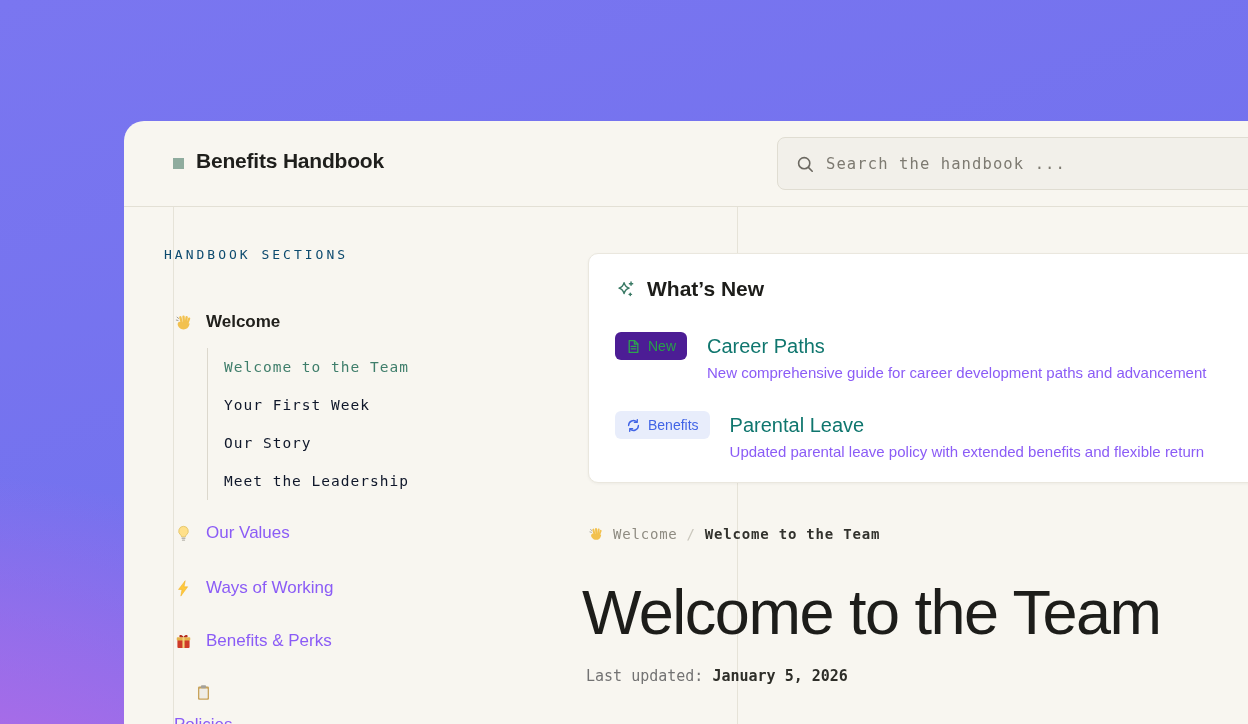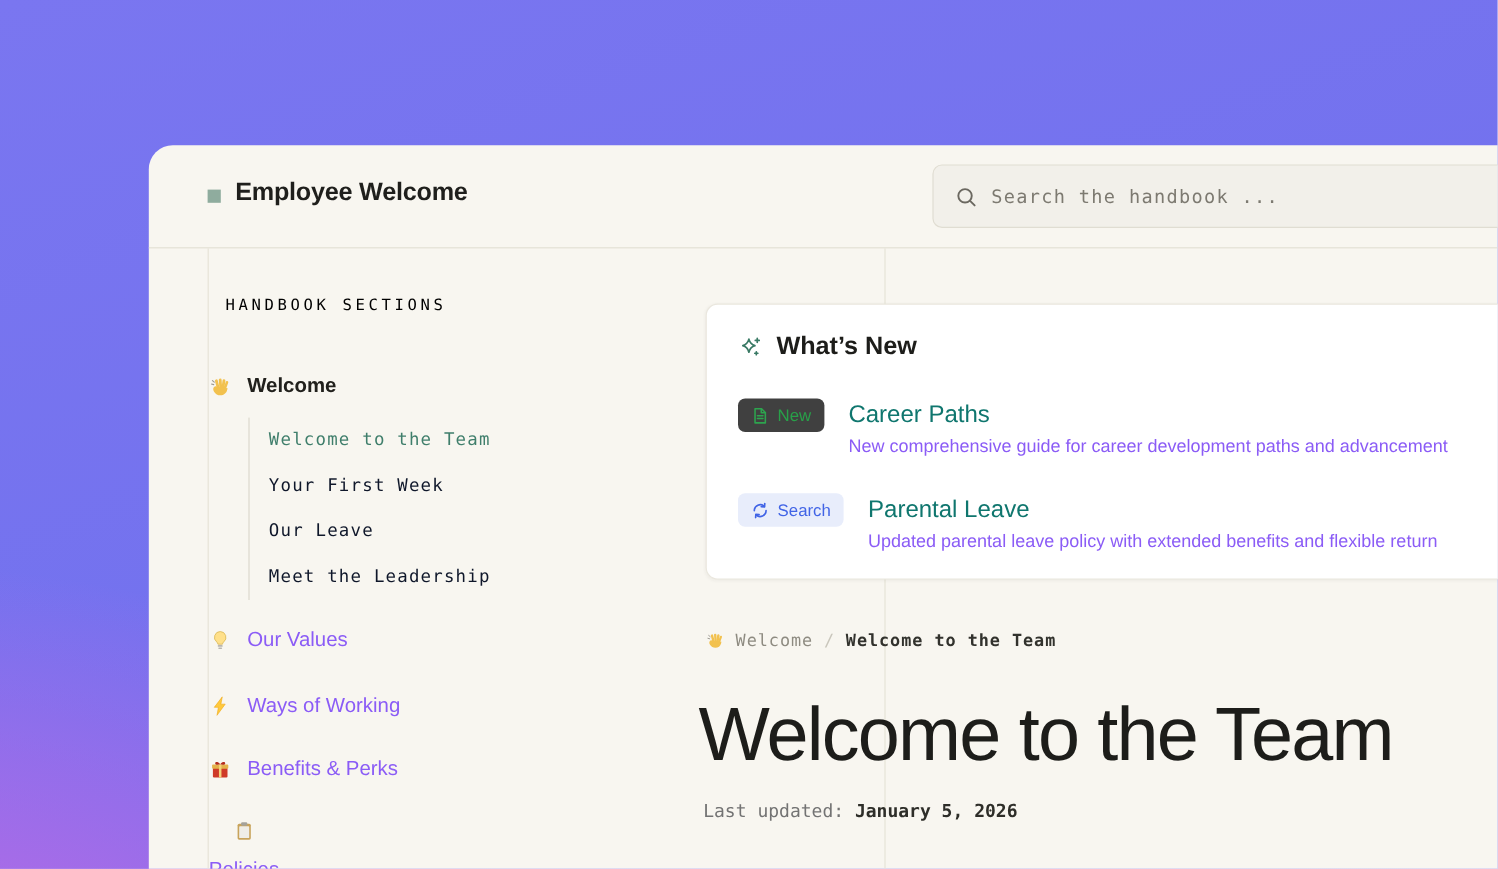--- a/index.html
+++ b/index.html
@@ -45,22 +45,22 @@
   }
   .search-input::placeholder { color:#7d7a71; opacity:1; }
 
   
   .vline { position:absolute; top:86px; bottom:0; width:1px; background:#e6e3d8; z-index:1; }
   .vline.v1 { left:49px; }
   .vline.v2 { left:613px; }
 
   
   .sb-heading {
-    position:absolute; left:64px; top:126px; z-index:2;
-    font-size:13px; letter-spacing:3px; color:#000000;
+    position:absolute; left:40px; top:126px; z-index:2;
+    font-size:13px; letter-spacing:3px; color:#0c4a6e;
   }
   .sb-row {
     position:absolute; left:50px; z-index:2; display:flex; align-items:center; gap:13px;
     height:24px; font-size:17px; color:#8b5cf6; cursor:pointer; white-space:nowrap;
   }
   .sb-row.active { color:#21201c; font-weight:600; }
   .sb-row .ico { width:19px; height:19px; display:inline-flex; }
   .sb-sublist {
     position:absolute; left:83px; top:227px; z-index:2;
     border-left:1px solid #dcd8cd;
@@ -79,21 +79,21 @@
     padding:23px 26px;
   }
   .wn-header { display:flex; align-items:center; gap:11px; margin-bottom:31px; }
   .wn-title { font-size:21px; font-weight:700; color:#1d1d1a; }
   .wn-row { display:flex; align-items:flex-start; gap:20px; }
   .wn-row + .wn-row { margin-top:30px; }
   .badge {
     display:inline-flex; align-items:center; gap:7px; height:28px;
     padding:0 11px; border-radius:6px; font-size:14px; font-weight:500; flex:0 0 auto;
   }
-  .badge.new { background:#404040; color:#28a049;align-items:center; }
+  .badge.new { background:#4c1d95; color:#28a049;align-items:center; }
   .badge.updated { background:#e8edfb; color:#4164e6; }
   .wn-item-title { font-size:20px; font-weight:500; color:#0f766e; line-height:28px; }
   .wn-item-desc { font-size:15px; color:#8b5cf6; margin-top:4px; white-space:nowrap; }
 
   
   .breadcrumb {
     position:absolute; left:464px; top:405px; z-index:2;
     display:flex; align-items:center; gap:9px;
     font-size:14px; letter-spacing:0.8px; white-space:nowrap;
   }
@@ -116,21 +116,21 @@
 
   svg { display:block; }
 </style>
 </head>
 <body>
 
 <div class="card">
 
   <div class="header">
     <div class="logo-square"></div>
-    <div class="app-title">Employee Welcome</div>
+    <div class="app-title">Benefits Handbook</div>
     <div class="search-box">
       <svg width="19" height="19" viewBox="0 0 19 19" fill="none" stroke="#6b6860" stroke-width="1.6" stroke-linecap="round">
         <circle cx="8.2" cy="8.2" r="5.6"></circle>
           <path d="M12.6 12.6l3.6 3.6"></path>
       </svg>
       <input class="search-input" type="text" placeholder="Search the handbook ..." style="">
     </div>
   </div>
 
   <div class="vline v1"></div>
@@ -152,21 +152,21 @@
           <path d="M5.5 9.3c-1.9 1-2.1 2.9-.9 4.8 1.3 2.1 3.2 3.2 5.6 3.2 2.9 0 5.2-1.8 5.9-4.6l.4-1.7-11-1.7z"></path>
         </g>
       </svg>
     </span>
     <span>Welcome</span>
   </div>
 
   <div class="sb-sublist">
     <div class="sb-sub-item mono active">Welcome to the Team</div>
     <div class="sb-sub-item mono">Your First Week</div>
-    <div class="sb-sub-item mono">Our Leave</div>
+    <div class="sb-sub-item mono">Our Story</div>
     <div class="sb-sub-item mono">Meet the Leadership</div>
   </div>
 
   <div class="sb-row" style="top:400px;">
     <span class="ico">
       <svg viewBox="0 0 20 20" width="19" height="19">
         <path d="M10 2.4a5.1 5.1 0 00-3.1 9.1c.6.5 1 1.2 1.1 2h4c.1-.8.5-1.5 1.1-2A5.1 5.1 0 0010 2.4z" fill="#ffe08a" stroke="#d9b855" stroke-width="0.7"></path>
         <rect x="7.8" y="14.2" width="4.4" height="1.6" rx="0.8" fill="#b9b6ae"></rect>
         <rect x="8.3" y="16.3" width="3.4" height="1.4" rx="0.7" fill="#b9b6ae"></rect>
       </svg>
@@ -232,21 +232,21 @@
         <div class="wn-item-desc">New comprehensive guide for career development paths and advancement</div>
       </div>
     </div>
 
     <div class="wn-row">
       <span class="badge updated">
         <svg width="15" height="15" viewBox="0 0 15 15" fill="none" stroke="#4164e6" stroke-width="1.4" stroke-linecap="round" stroke-linejoin="round">
           <path d="M12.4 7.5a4.9 4.9 0 01-8.3 3.5M2.6 7.5a4.9 4.9 0 018.3-3.5"></path>
           <path d="M11.3 1.7l-.2 2.7-2.7-.2M3.7 13.3l.2-2.7 2.7.2"></path>
         </svg>
-        <span>Search</span>
+        <span>Benefits</span>
       </span>
       <div>
         <div class="wn-item-title">Parental Leave</div>
         <div class="wn-item-desc">Updated parental leave policy with extended benefits and flexible return</div>
       </div>
     </div>
   </div>
 
   <div class="breadcrumb mono">
     <span class="ico">

